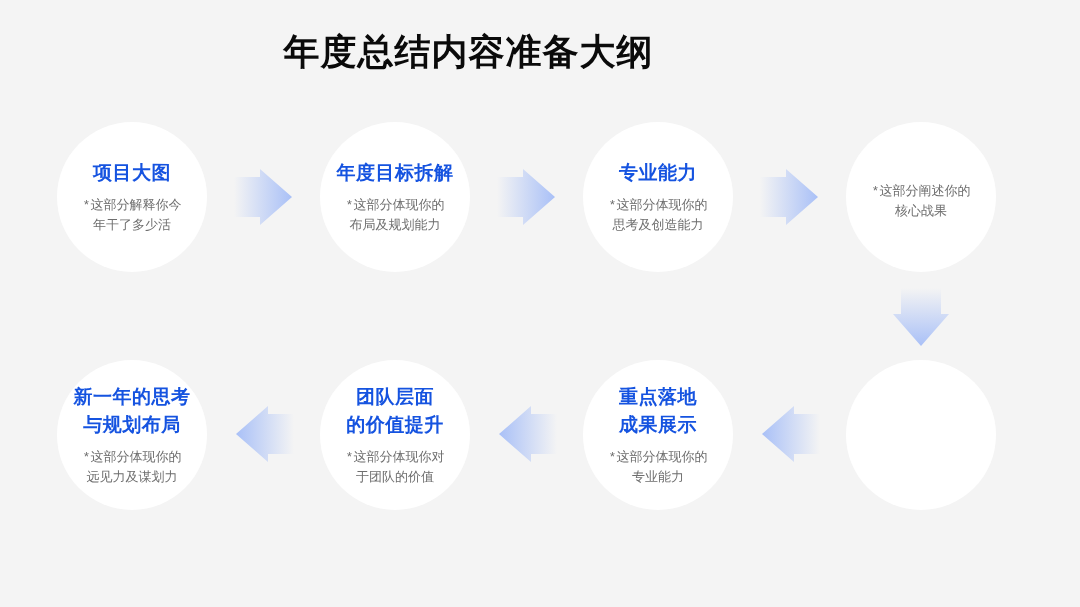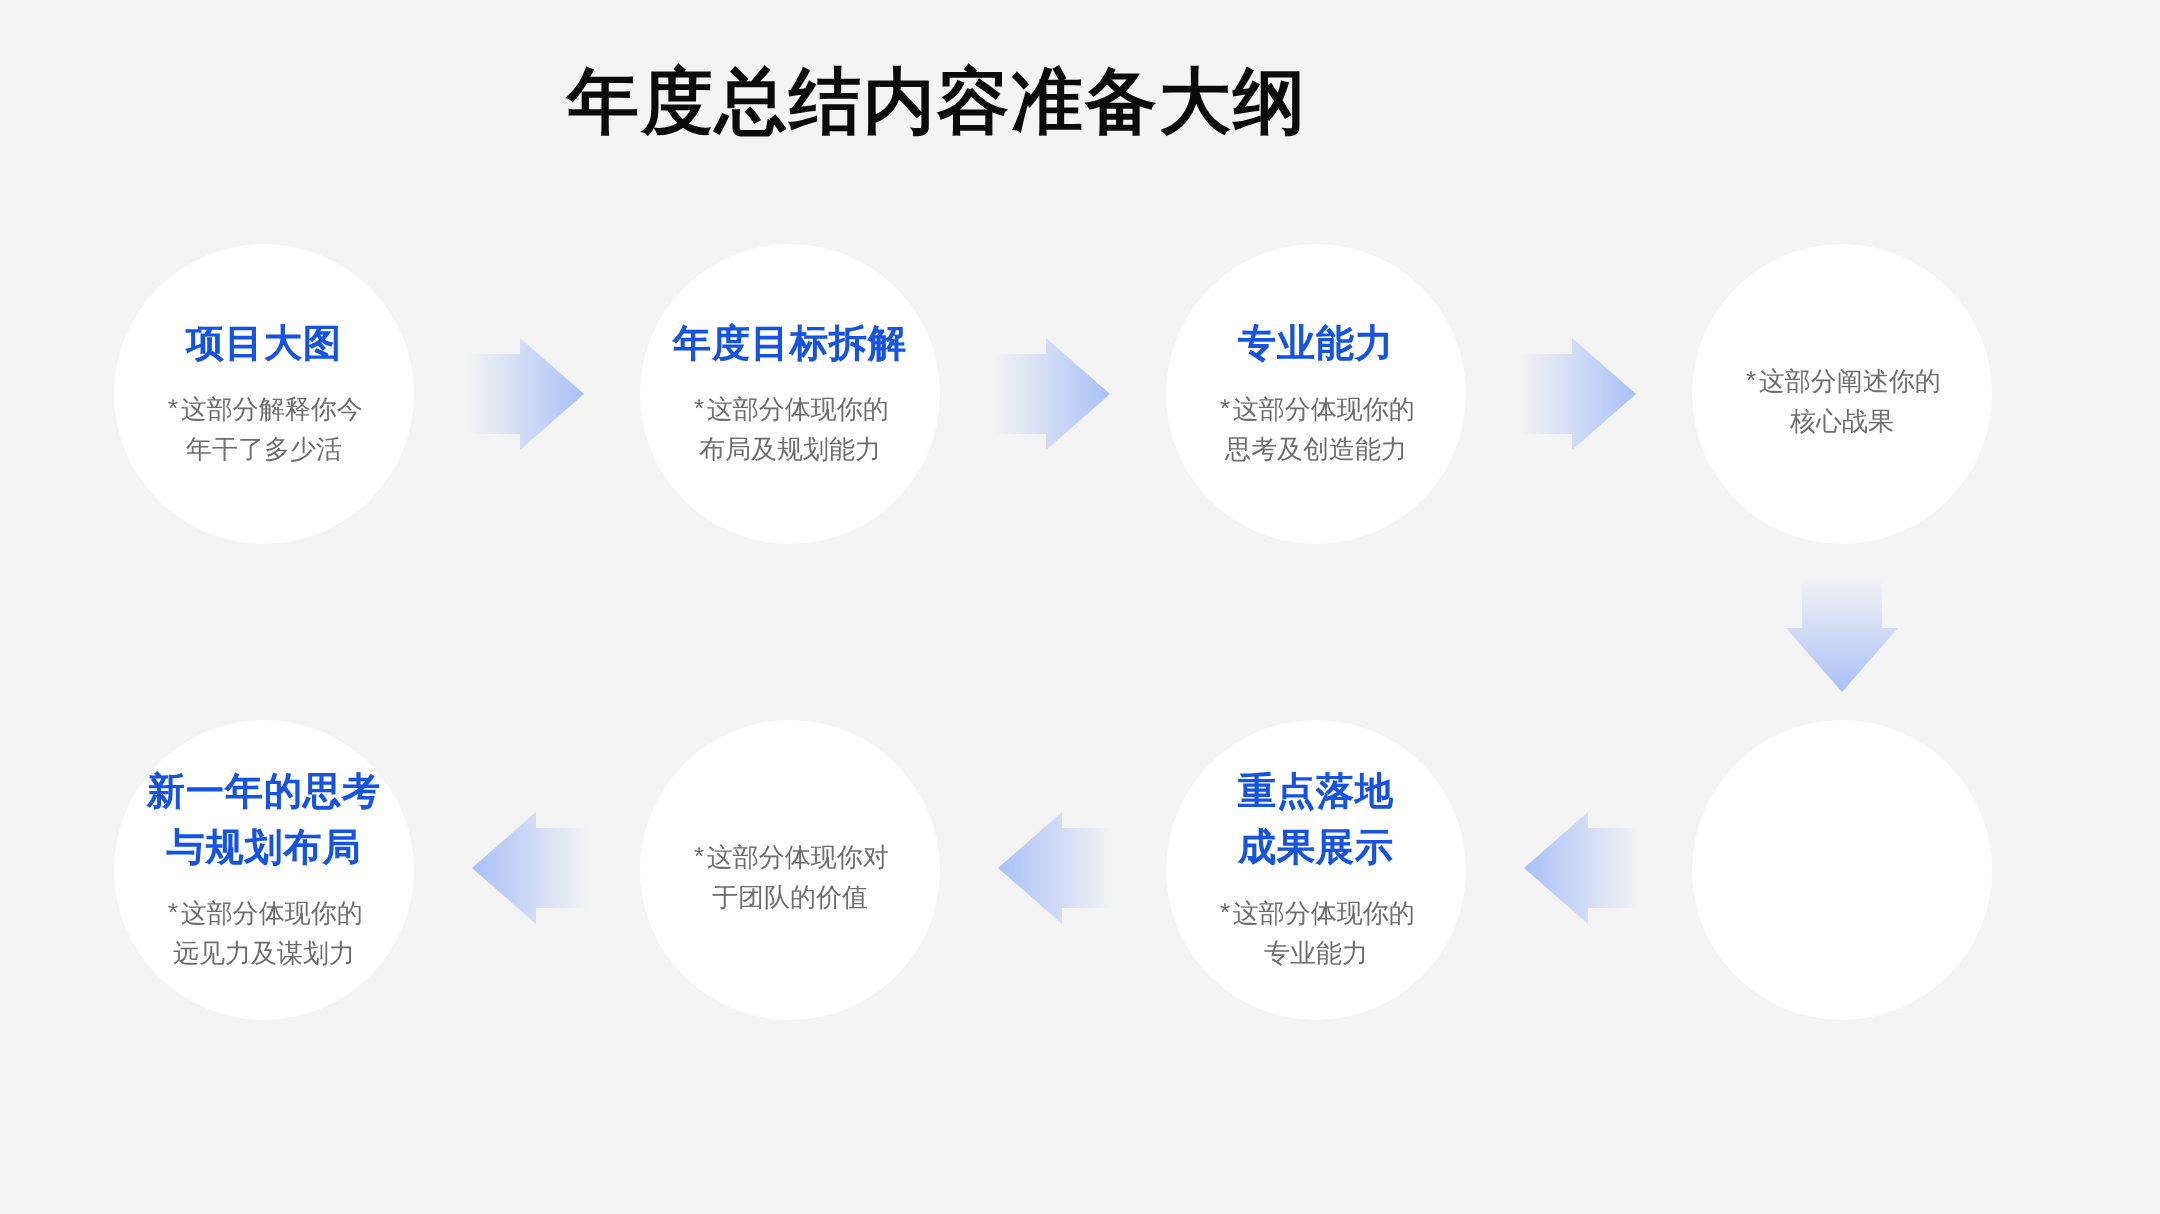--- a/index.html
+++ b/index.html
@@ -91,20 +91,22 @@
 </div>
 
 <div class="node" style="left:583px; top:360px;">
   <div class="heading">重点落地
 成果展示</div>
   <div class="desc">*这部分体现你的
 专业能力</div>
 </div>
 
 <div class="node" style="left:320px; top:360px;">
+  <div class="heading">团队层面
+的价值提升</div>
   <div class="desc">*这部分体现你对
 于团队的价值</div>
 </div>
 
 <div class="node" style="left:57px; top:360px;">
   <div class="heading">新一年的思考
 与规划布局</div>
   <div class="desc">*这部分体现你的
 远见力及谋划力</div>
 </div>

